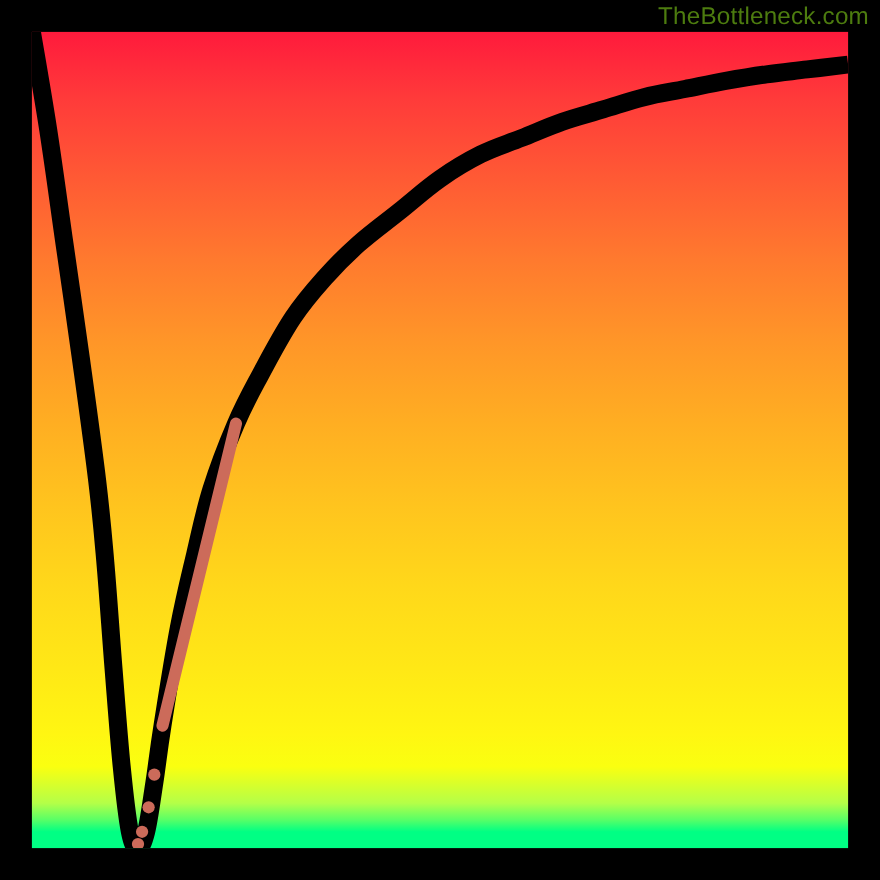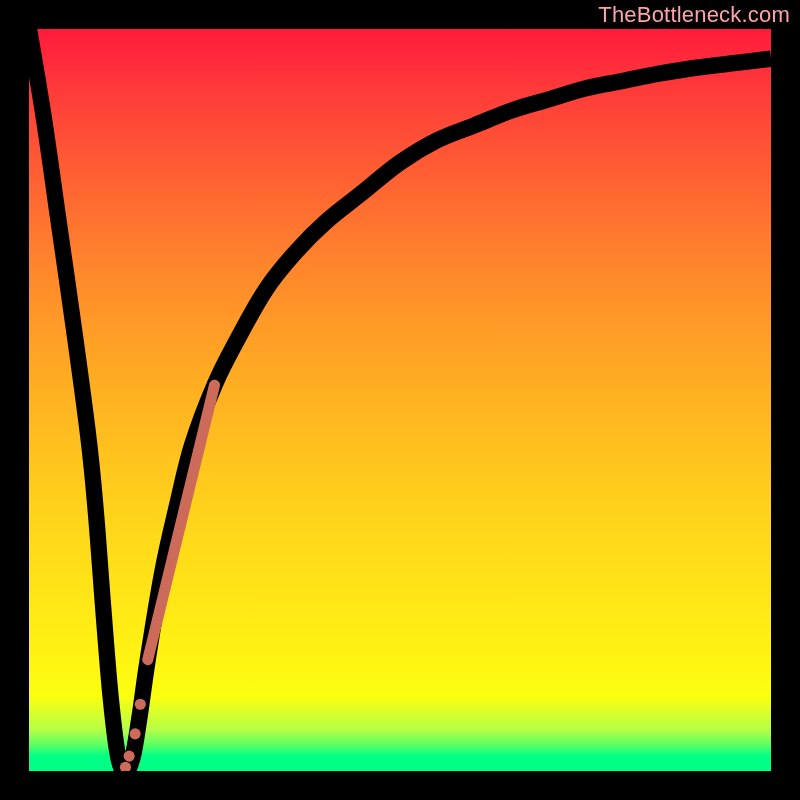--- a/index.html
+++ b/index.html
@@ -14,21 +14,21 @@
   .frame {
     position: relative;
     width: 800px;
     height: 800px;
     background: #000;
   }
   .watermark {
     position: absolute;
     top: 2px;
     right: 10px;
-    color: #fca5a5;
+    color: #4d7c0f;
     font-size: 22px;
     font-weight: 500;
     letter-spacing: 0.2px;
     user-select: none;
   }
   .plot {
     position: absolute;
     left: 29px;
     top: 29px;
     width: 742px;

